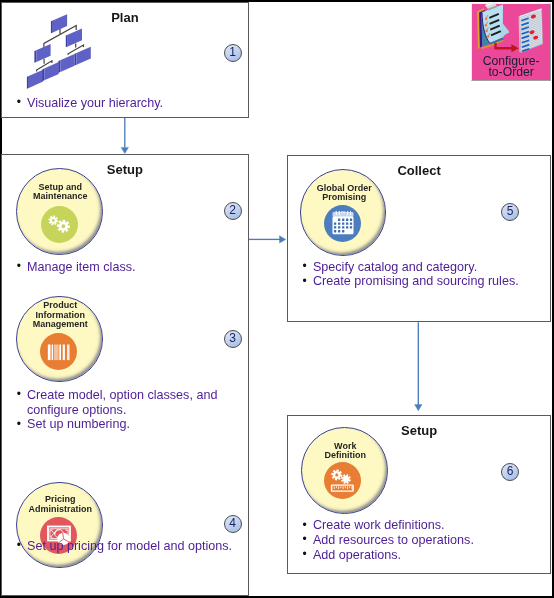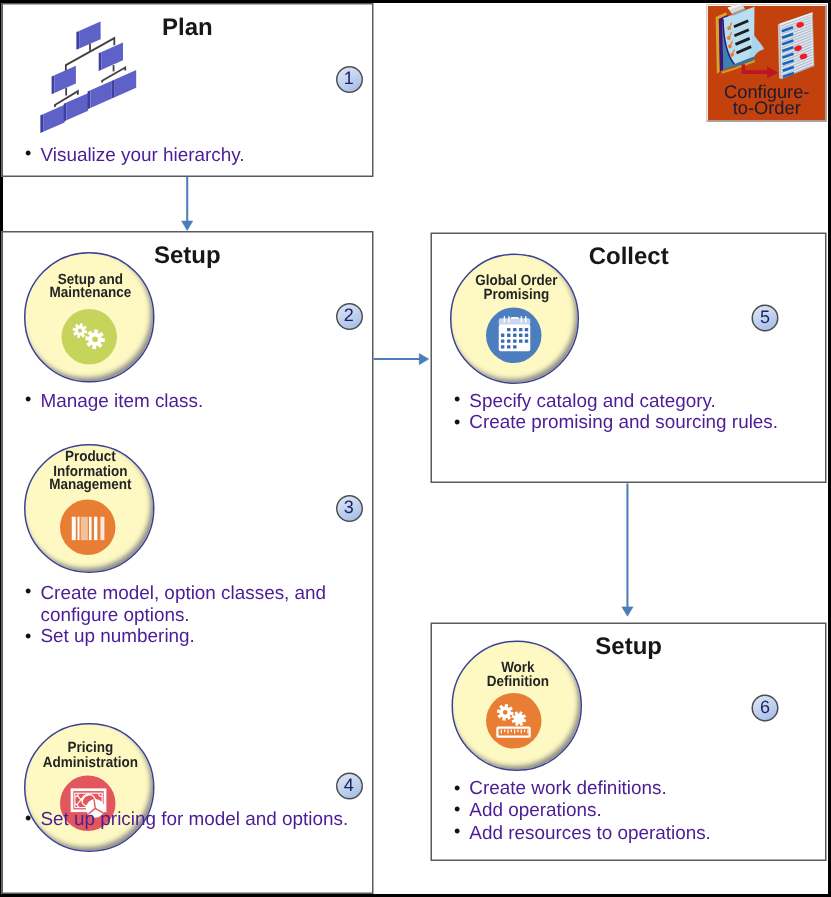--- a/index.html
+++ b/index.html
@@ -1,20 +1,20 @@
 <!DOCTYPE html>
 <html><head>
 <meta charset="utf-8">
 <style>
   html,body{margin:0;padding:0;background:#fff;}
   body{width:554px;height:598px;font-family:"Liberation Sans",sans-serif;overflow:hidden;}
   #root{position:relative;width:554px;height:598px;background:#fff;}
   .frame{position:absolute;left:0;top:0;width:554px;height:598px;box-sizing:border-box;border:2px solid #000;}
   .box{position:absolute;box-sizing:border-box;border:1.2px solid #5a5a5a;background:#fff;}
-  .btitle{position:absolute;left:0;right:0;text-align:center;font-weight:bold;font-size:16px;color:#171717;}
+  .btitle{position:absolute;left:0;right:0;text-align:center;font-weight:bold;font-size:13px;color:#171717;}
   .bullets{position:absolute;font-size:12.6px;color:#4c1d95;}
   .bullets p{margin:0;position:relative;padding-left:10.4px;line-height:14.7px;}
   .bullets p::before{content:"\2022";position:absolute;left:0.1px;top:-0.6px;font-size:12px;color:#111;}
   .circ{position:absolute;width:86.5px;height:86.5px;border-radius:50%;background:#fef9c3;
         border:1.8px solid #3b4295;box-sizing:border-box;
         box-shadow:inset -2px -2.6px 3.2px -0.5px rgba(118,118,126,0.85);}
   .cl{position:absolute;left:3px;width:80.5px;text-align:center;font-weight:bold;
         font-size:9.9px;line-height:9.8px;color:#242424;transform:scaleX(0.91);}
   .badge{position:absolute;width:18px;height:18px;border-radius:50%;
         background:linear-gradient(152deg,#dde7f8 0%,#c6d6f1 42%,#a1bae5 100%);
@@ -193,34 +193,34 @@
           <rect x="20.90" y="24.30" width="0.8" height="1.8" fill="#fff"></rect>
           <rect x="23.12" y="24.30" width="0.8" height="2.7" fill="#fff"></rect>
           <rect x="25.34" y="24.30" width="0.8" height="1.8" fill="#fff"></rect>
           <rect x="27.56" y="24.30" width="0.8" height="2.7" fill="#fff"></rect>
         </svg>
     </div>
   </div>
   <div class="badge" style="left:501px;top:463px;">6</div>
   <div class="bullets" style="left:302.5px;top:518.2px;width:240px;">
     <p>Create work definitions.</p>
+    <p>Add resources to operations.</p>
     <p>Add operations.</p>
-    <p>Add resources to operations.</p>
   </div>
   <svg style="position:absolute;left:0;top:0;width:554px;height:598px;">
     <g stroke="#4a7ebb" fill="#4a7ebb" stroke-width="1.35">
       <line x1="124.8" y1="118" x2="124.8" y2="147.6"></line>
       <polygon points="121.1,147.4 128.5,147.4 124.8,153.6" stroke-width="0.4"></polygon>
       <line x1="249" y1="239.4" x2="280.2" y2="239.4"></line>
       <polygon points="279.5,235.7 279.5,243.1 285.8,239.4" stroke-width="0.4"></polygon>
       <line x1="418.3" y1="322.3" x2="418.3" y2="404.8"></line>
       <polygon points="414.6,404.6 422,404.6 418.3,410.8" stroke-width="0.4"></polygon>
     </g>
   </svg>
-  <div style="position:absolute;left:471.4px;top:2.9px;width:79.5px;height:77.7px;background:#c2410c;
+  <div style="position:absolute;left:471.4px;top:2.9px;width:79.5px;height:77.7px;background:#ec4899;
               border-top:1.4px solid #f2f2f2;border-left:1.4px solid #ededed;
               border-right:1.9px solid #9f9f9f;border-bottom:1.9px solid #9f9f9f;box-sizing:border-box;">
     <svg width="86" height="56" viewBox="0 0 86 56" style="position:absolute;left:-4.8px;top:-4.3px;">
         <path fill="#dfa229" d="M9.10 11.40L16.00 8.20L16.80 10.00L11.20 12.60L11.90 47.60L9.90 49.20Z"></path>
         <path fill="#3b1580" d="M11.20 12.60L16.80 10.00L17.60 11.90L13.50 13.60L14.20 46.30L11.90 47.60Z"></path>
         <path fill="#3a83aa" d="M13.50 13.60 L14.20 46.60 L30.50 40.50 L21.60 42.90 C17.00 37.00 14.30 26.00 14.00 13.40 Z"></path>
         <path fill="#b7def1" d="M14.00 12.20 L35.00 4.50 L34.80 23.60 C37.20 27.00 40.00 29.60 41.30 32.60 C39.00 33.60 36.30 34.60 34.90 37.60 L21.60 42.90 C17.00 37.00 14.30 26.00 14.00 12.20 Z"></path>
         <path fill="#97ccE4" opacity="0.45" d="M34.80 23.60 C37.20 27.00 40.00 29.60 41.30 32.60 C39.00 33.60 36.30 34.60 34.90 37.60 L31.00 39.20 C33.00 33.00 33.60 28.00 33.40 23.90 Z"></path>
         <path fill="none" stroke="#241f79" stroke-width="1.0" d="M14.00 12.80 C14.30 26.20 17.00 37.00 21.60 42.90"></path>
         <path fill="#2d74a3" d="M21.60 42.90L34.90 37.60L35.20 39.80L22.00 44.80Z"></path>

